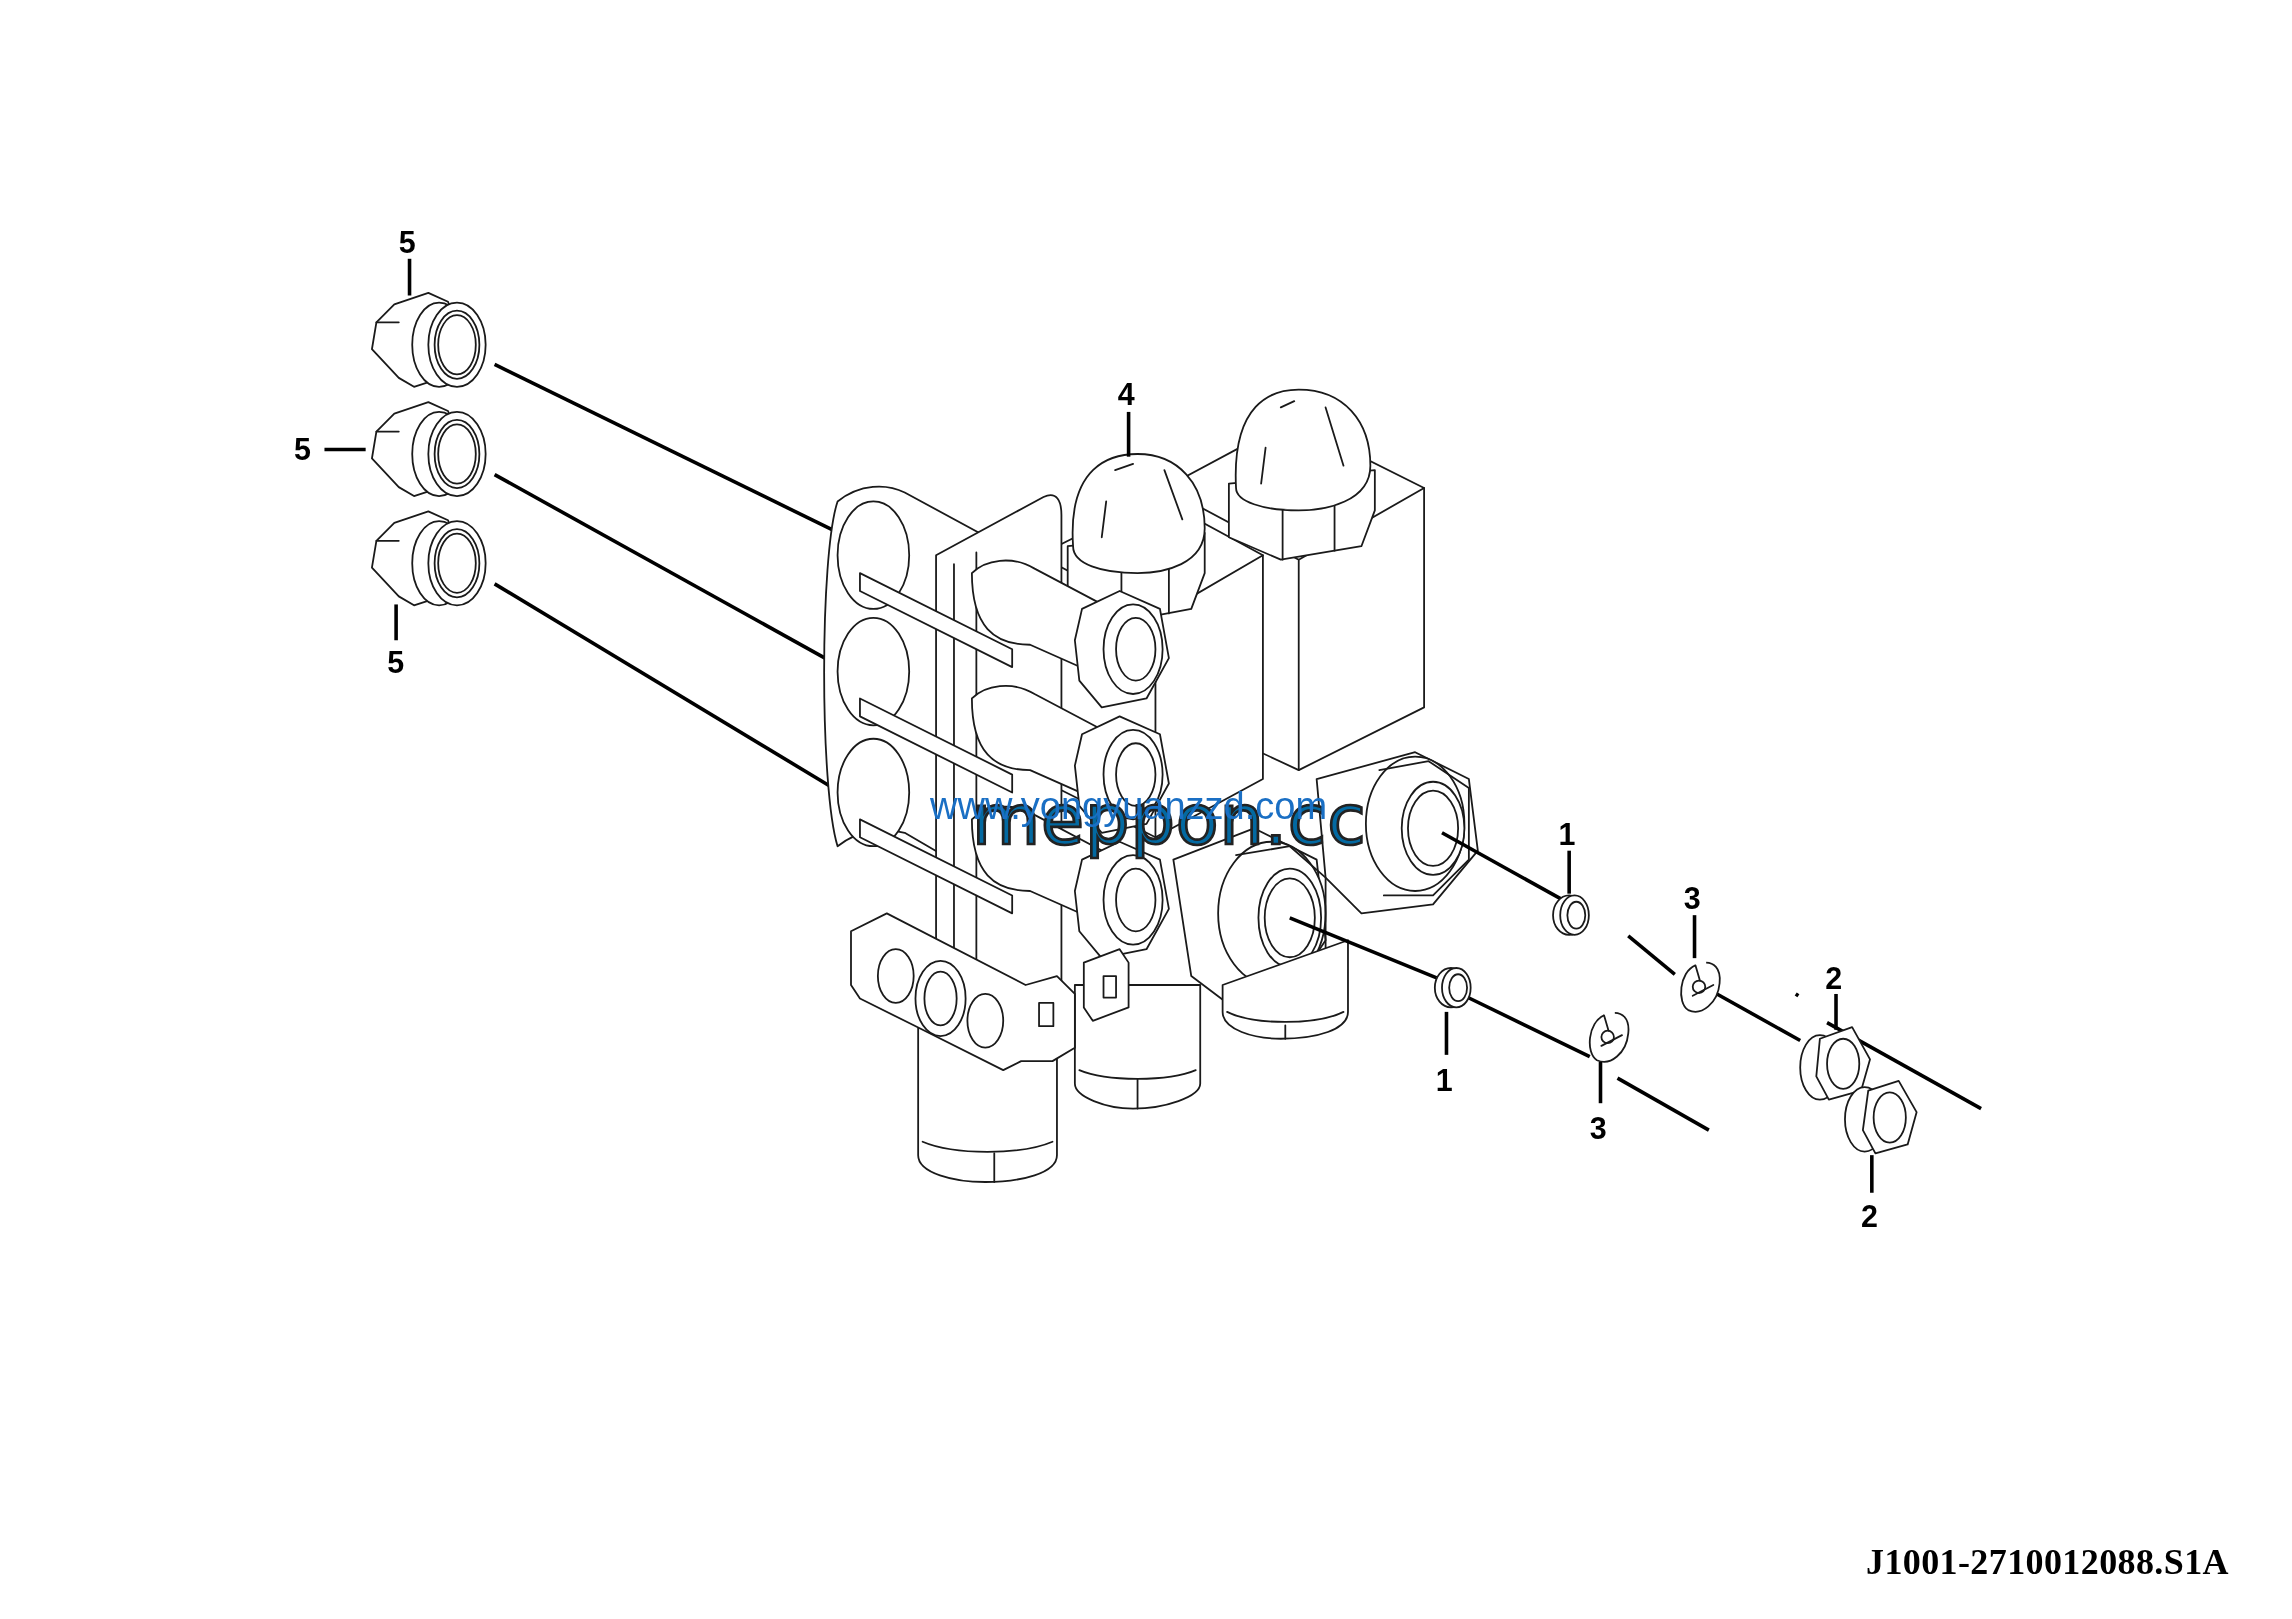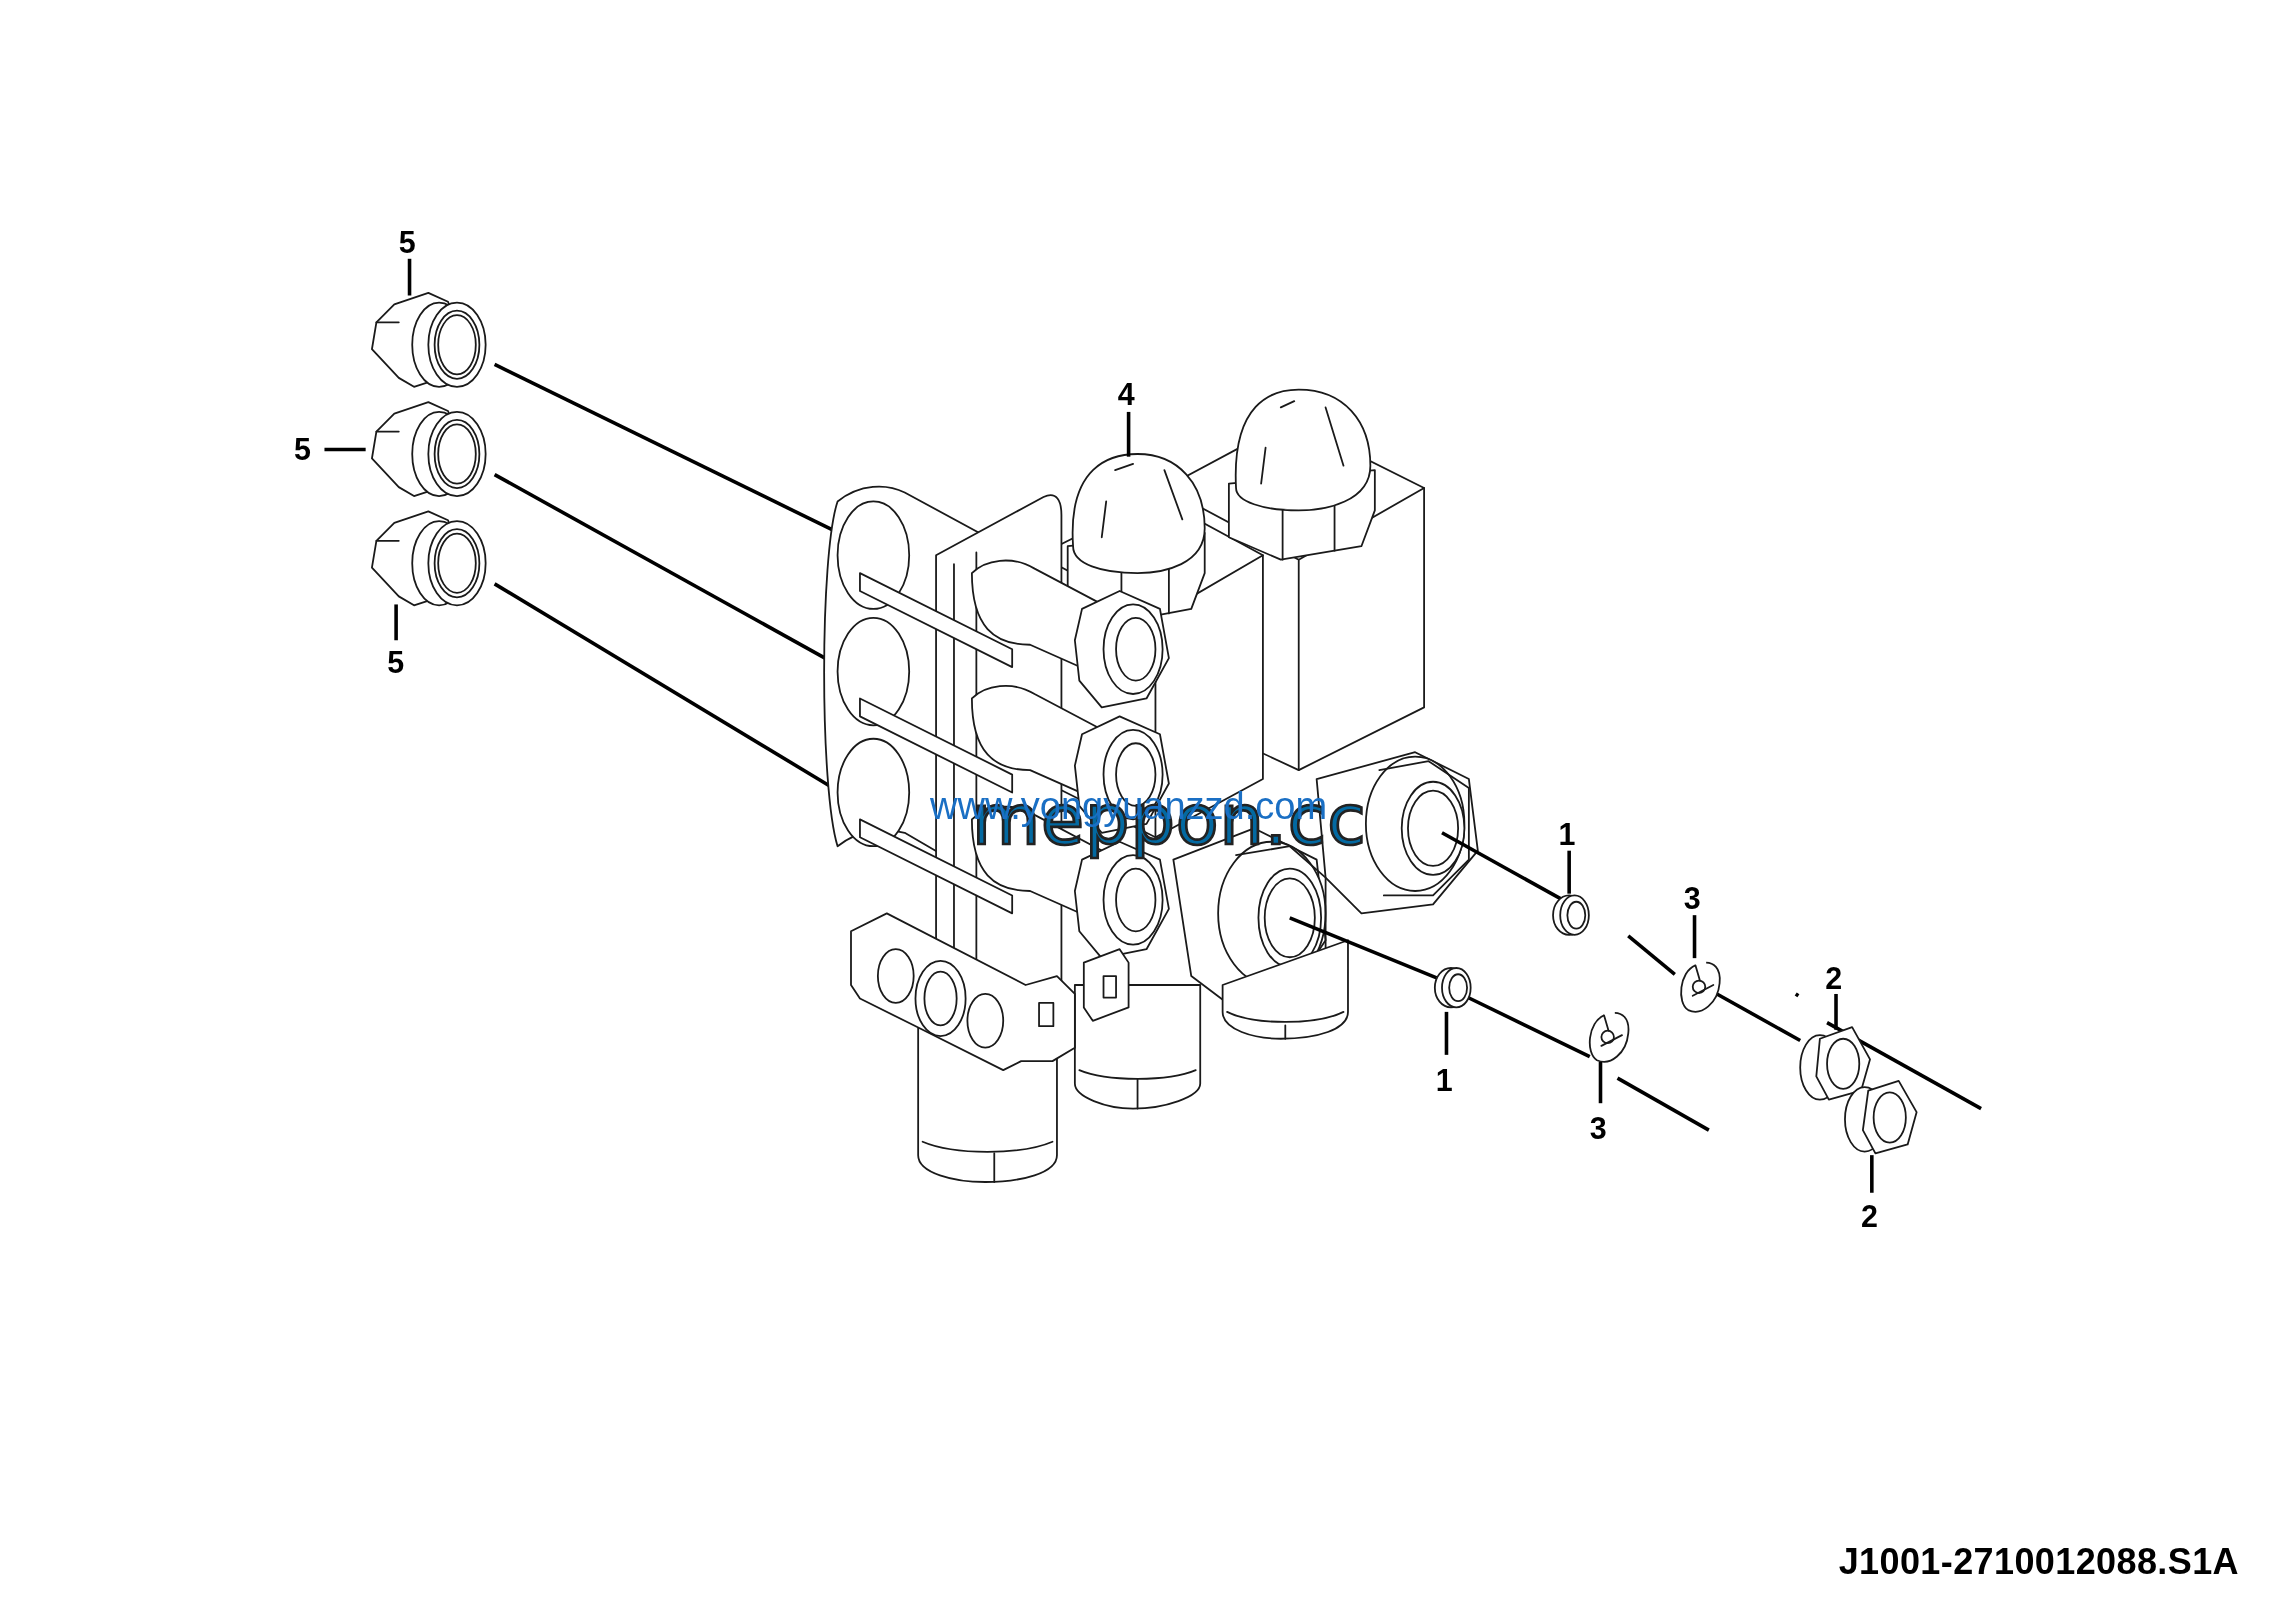--- a/index.html
+++ b/index.html
@@ -2,21 +2,21 @@
 <html style="font-size:14.3px"><head>
 <meta charset="utf-8">
 <style>
   html,body{margin:0;padding:0;background:#ffffff;}
   body{width:2293px;height:1619px;position:relative;overflow:hidden;font-family:"Liberation Sans",sans-serif;}
   #diagram{position:absolute;left:0;top:0;width:2293px;height:1619px;}
   .ln{fill:none;stroke:#1a1a1a;stroke-width:2;stroke-linejoin:round;stroke-linecap:round;}
   .ln-fill{fill:#ffffff;stroke:#1a1a1a;stroke-width:2;stroke-linejoin:round;}
   .leader{stroke:#000;stroke-width:4;fill:none;}
   .callout{font-family:"Liberation Sans",sans-serif;font-weight:bold;font-size:34px;fill:#000;}
-  .drawing-no{position:absolute;right:54px;bottom:36px;font-family:Liberation Sans, sans-serif;font-weight:bold;font-size:36px;color:#000;letter-spacing:0.4px;}
+  .drawing-no{position:absolute;right:64px;bottom:36px;font-family:Liberation Serif, serif;font-weight:bold;font-size:36px;color:#000;letter-spacing:0.4px;}
   .wm-outline{position:absolute;font-family:"DejaVu Sans",sans-serif;font-size:70px;color:#0369a1;-webkit-text-stroke:2.7px #222;left:972px;top:779px;letter-spacing:0.9px;}
   .wm-blue{position:absolute;font-family:"Liberation Sans",sans-serif;font-size:38px;color:#1a6fc4;left:930px;top:785px;}
 </style>
 </head>
 <body>
 
 <svg id="diagram" viewBox="0 0 2560 1808" xmlns="http://www.w3.org/2000/svg">
 
   <g transform="translate(0,0)">
     <path class="ln-fill" d="M440,340 L478,327 L500,337 L520,395 L505,418 L462,432 L445,422 L415,390 L420,360 Z"></path>

